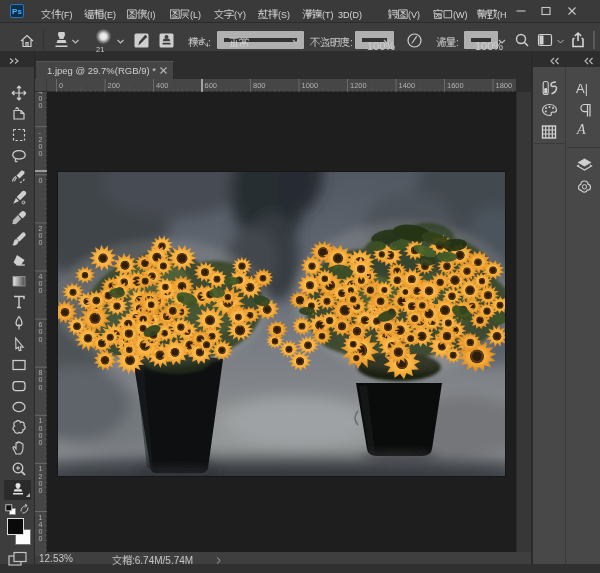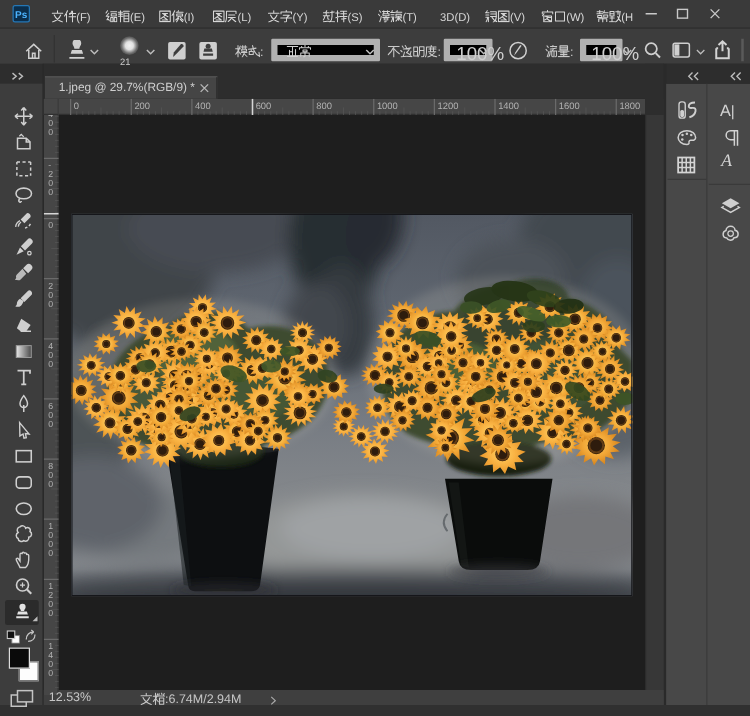--- a/index.html
+++ b/index.html
@@ -1,20 +1,20 @@
 <!DOCTYPE html>
 <html><head><meta charset="utf-8"><style>
 *{margin:0;padding:0;box-sizing:border-box}
 html,body{width:600px;height:573px;overflow:hidden;background:#3a3a3a;
 font-family:"Liberation Sans",sans-serif;-webkit-font-smoothing:antialiased}
 #app{position:relative;width:600px;height:445px}
 .abs{position:absolute}
 .cg{display:inline-block;vertical-align:-1px}
 .gf{filter:grayscale(1)}
-.ddl{position:absolute;filter:grayscale(1);background:#000000;border:5px solid #84cc16;border-radius:1px;color:#cfcfcf;font-size:15px}
+.ddl{position:absolute;filter:grayscale(1);background:#701a75;border:7px solid #84cc16;border-radius:1px;color:#cfcfcf;font-size:11px}
 </style></head><body>
 <div id="app">
 <div class="abs" style="left:0;top:0;width:600px;height:22px;background:#3a3a3a"></div>
 <div class="abs" style="left:0;top:22px;width:600px;height:1px;background:#2b2b2b"></div>
 <div class="abs" style="left:0;top:23px;width:600px;height:28px;background:#3d3d3d"></div>
 <div class="abs" style="left:0;top:51px;width:600px;height:16px;background:#2d2d2d"></div>
 <div class="abs" style="left:35px;top:51px;width:496px;height:28px;background:#2d2d2d"></div>
 <div class="abs" style="left:0;top:67px;width:34px;height:497px;background:#3d3d3d"></div>
 <div class="abs" style="left:34px;top:51px;width:1px;height:513px;background:#282828"></div>
 <div class="abs" style="left:35px;top:79px;width:481px;height:477px;background:#1e1e1e"></div>
@@ -83,21 +83,21 @@
       </svg><span style="color:#d6d6d6;font-size:9px;vertical-align:0.5px">(S)</span></div>
 <div class="abs gf" style="left:302px;top:4px;height:13px;white-space:nowrap"><svg class="cg" style="width:10px;height:10px;" viewBox="0 0 10 10">
         <g fill="none" stroke="#d6d6d6" stroke-width="0.85" stroke-linecap="round" stroke-linejoin="round">
           <path d="M1.6 .6 L2.6 1.8 M.8 3.4 L1.8 4.6 M1.8 9.4 C2.4 8 2.8 6.6 3 5.2 M4 1.2 H9.6 M5 .6 V2.6 M8 .6 V2.6 M4.4 3 H9.2 V4.6 H4.4 Z M4.2 6 H9.4 M5.4 6 V8 M8.2 6 V8 M6.8 4.6 V9 C6.8 9.5 6.4 9.7 5.6 9.5"></path>
         </g>
       </svg><svg class="cg" style="width:10px;height:10px;" viewBox="0 0 10 10">
         <g fill="none" stroke="#d6d6d6" stroke-width="0.85" stroke-linecap="round" stroke-linejoin="round">
           <path d="M1.8 .5 L1.4 1.7 M.5 2 H3.5 M.8 3.8 H3.2 M.8 5.6 H3.2 M1 9.5 C1.6 8.3 2 7.2 2.2 6.2 M2.8 6.4 V9.2 M5.8 .5 L5.4 1.6 M4.2 1.8 H9.6 M4.8 3.4 H9 V5 H4.8 Z M4.4 6.2 H9.4 M6.9 5 V8.2 M4.8 8.8 C5.6 8 6.2 7.2 6.6 6.4 M7.4 6.6 C8 7.6 8.8 8.4 9.6 9"></path>
         </g>
       </svg><span style="color:#d6d6d6;font-size:9px;vertical-align:0.5px">(T)</span></div>
-<div class="abs gf" style="left:352px;top:4px;height:13px;white-space:nowrap"><span style="color:#d6d6d6;font-size:9px;vertical-align:0.5px">3D(D)</span></div>
+<div class="abs gf" style="left:338px;top:4px;height:13px;white-space:nowrap"><span style="color:#d6d6d6;font-size:9px;vertical-align:0.5px">3D(D)</span></div>
 <div class="abs gf" style="left:388px;top:4px;height:13px;white-space:nowrap"><svg class="cg" style="width:10px;height:10px;" viewBox="0 0 10 10">
         <g fill="none" stroke="#d6d6d6" stroke-width="0.85" stroke-linecap="round" stroke-linejoin="round">
           <path d="M1.8 .5 L1.2 1.7 M.4 2.2 H3.2 M.7 4 H3 M.7 5.8 H3 M.9 9.5 C1.5 8.3 1.9 7.2 2.1 6.2 M2.7 6.4 V9.4 M4.4 1.4 H9 V5.6 C9 7.4 8.2 8.8 6.6 9.7 M4.6 3.2 H8.8 M4.4 5.2 H9.2 M5.6 5.9 C6.2 6.9 7.4 8.6 9.6 9.3"></path>
         </g>
       </svg><svg class="cg" style="width:10px;height:10px;" viewBox="0 0 10 10">
         <g fill="none" stroke="#d6d6d6" stroke-width="0.85" stroke-linecap="round" stroke-linejoin="round">
           <path d="M.8 .9 H9.2 V9.3 H.8 Z M3 2.8 H7 M3.4 2.8 C4.6 4 6 4.8 7.4 5.4 M6 2.8 C5 4.6 3.4 6 1.8 6.8 M4.4 6 L6.6 7.6 M2.8 8 H7.2"></path>
         </g>
       </svg><span style="color:#d6d6d6;font-size:9px;vertical-align:0.5px">(V)</span></div>
 <div class="abs gf" style="left:433px;top:4px;height:13px;white-space:nowrap"><svg class="cg" style="width:10px;height:10px;" viewBox="0 0 10 10">
@@ -628,21 +628,21 @@
     </svg>
 <div class="abs gf" style="left:39px;top:553px;color:#c6c6c6;font-size:10px">12.53%</div>
 <div class="abs gf" style="left:112px;top:550px"><svg class="cg" style="width:10px;height:10px;" viewBox="0 0 10 10">
         <g fill="none" stroke="#c6c6c6" stroke-width="0.85" stroke-linecap="round" stroke-linejoin="round">
           <path d="M5 .6 L5 1.8 M.8 2.6 H9.2 M7.6 4 C6.6 6.4 4.2 8.6 1 9.6 M2.4 4 C3.4 6.4 5.8 8.6 9 9.6"></path>
         </g>
       </svg><svg class="cg" style="width:10px;height:10px;" viewBox="0 0 10 10">
         <g fill="none" stroke="#c6c6c6" stroke-width="0.85" stroke-linecap="round" stroke-linejoin="round">
           <path d="M2.4 .5 V9.6 M.5 3 H4.3 M4.2 1 C3.6 3.4 2.4 5.6 .6 7.2 M2.6 4.6 C3.2 5.8 4 6.7 4.6 7.3 M7.2 .4 L7.6 1.6 M5.4 1 L5 2.2 M9.4 .8 L8.8 2 M5 2.8 H9.6 M5.6 4.4 H9 V9.4 H5.6 Z M5.6 6.8 H9"></path>
         </g>
-      </svg><span style="color:#c6c6c6;font-size:10px;vertical-align:0.5px">:6.74M/2.94M</span></div>
+      </svg><span style="color:#c6c6c6;font-size:10px;vertical-align:0.5px">:6.74M/5.74M</span></div>
 <svg style="position:absolute;left:215px;top:556px" width="7" height="9" viewBox="0 0 7 9">
       <path d="M2 1.5 L5.2 4.5 L2 7.5" fill="none" stroke="#a8a8a8" stroke-width="1"></path>
     </svg>
 <svg width="449" height="306" viewBox="0 0 449 306" style="position:absolute;left:57px;top:171px">
 <defs>
 <linearGradient id="bgg" x1="0" y1="0" x2="0" y2="1">
  <stop offset="0" stop-color="#525862"></stop>
           <stop offset="0.3" stop-color="#616872"></stop>
  <stop offset="0.55" stop-color="#777c83"></stop>
           <stop offset="0.78" stop-color="#878a8d"></stop>

